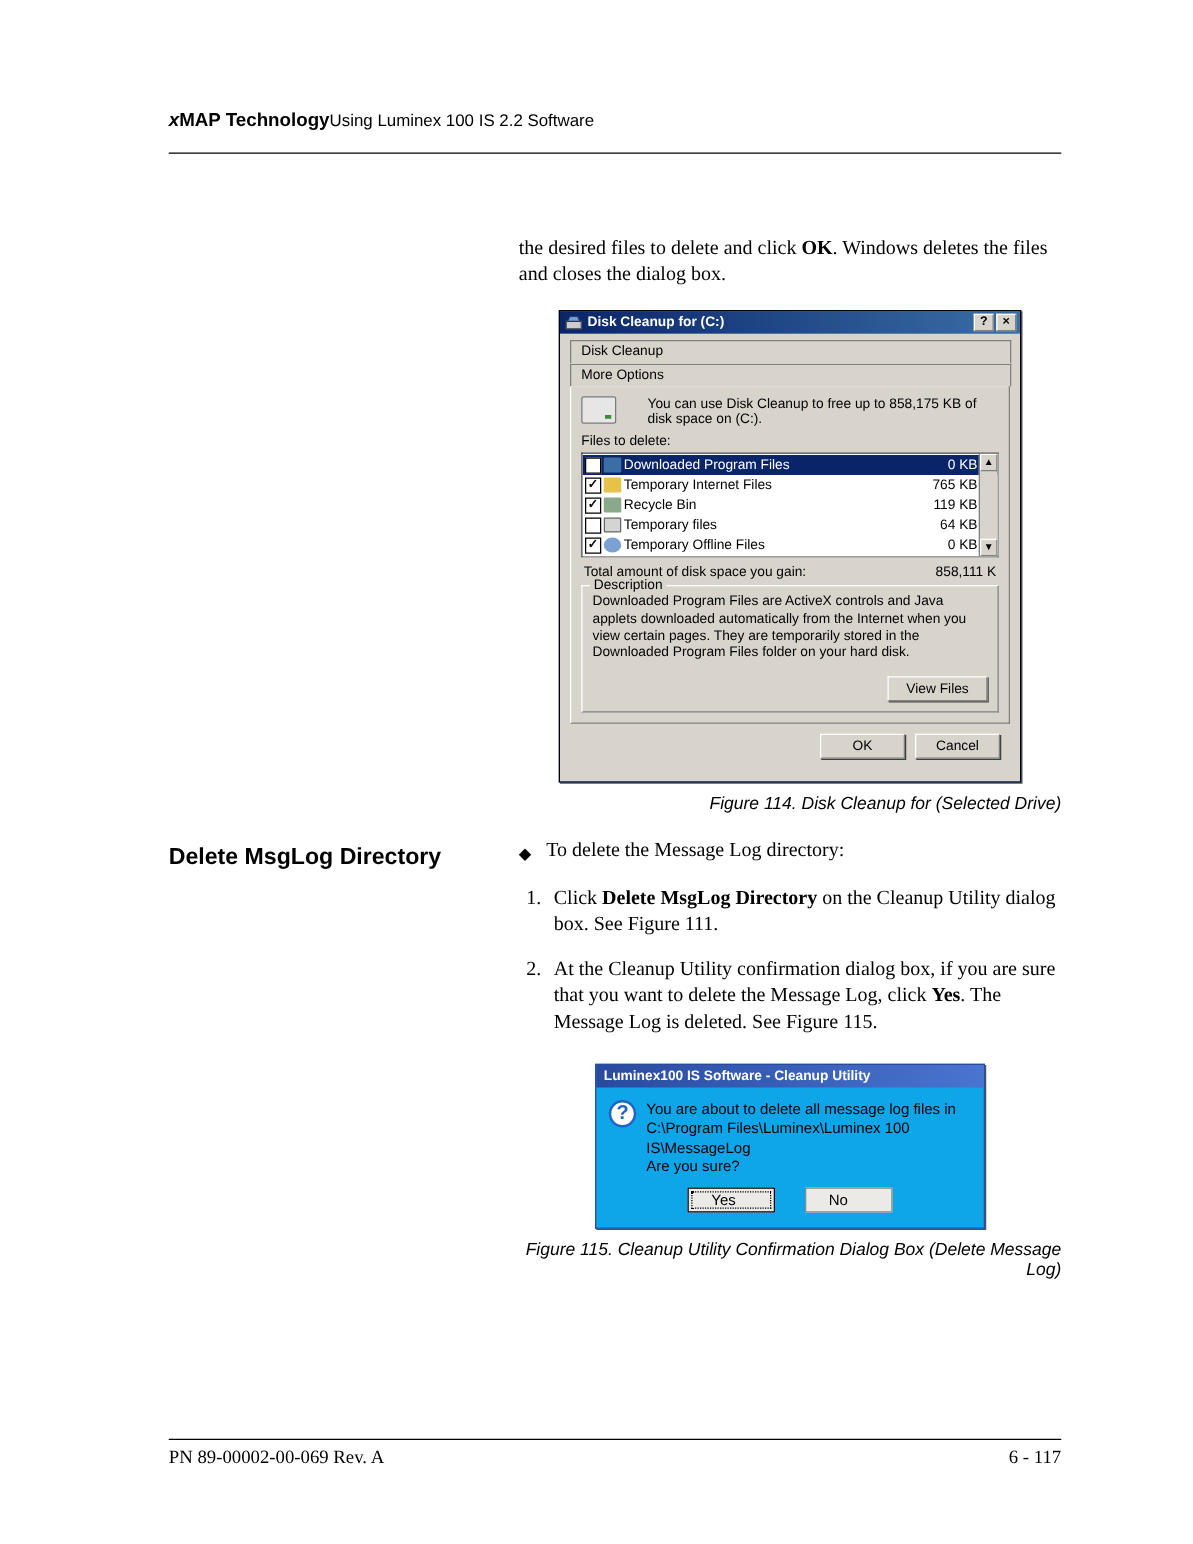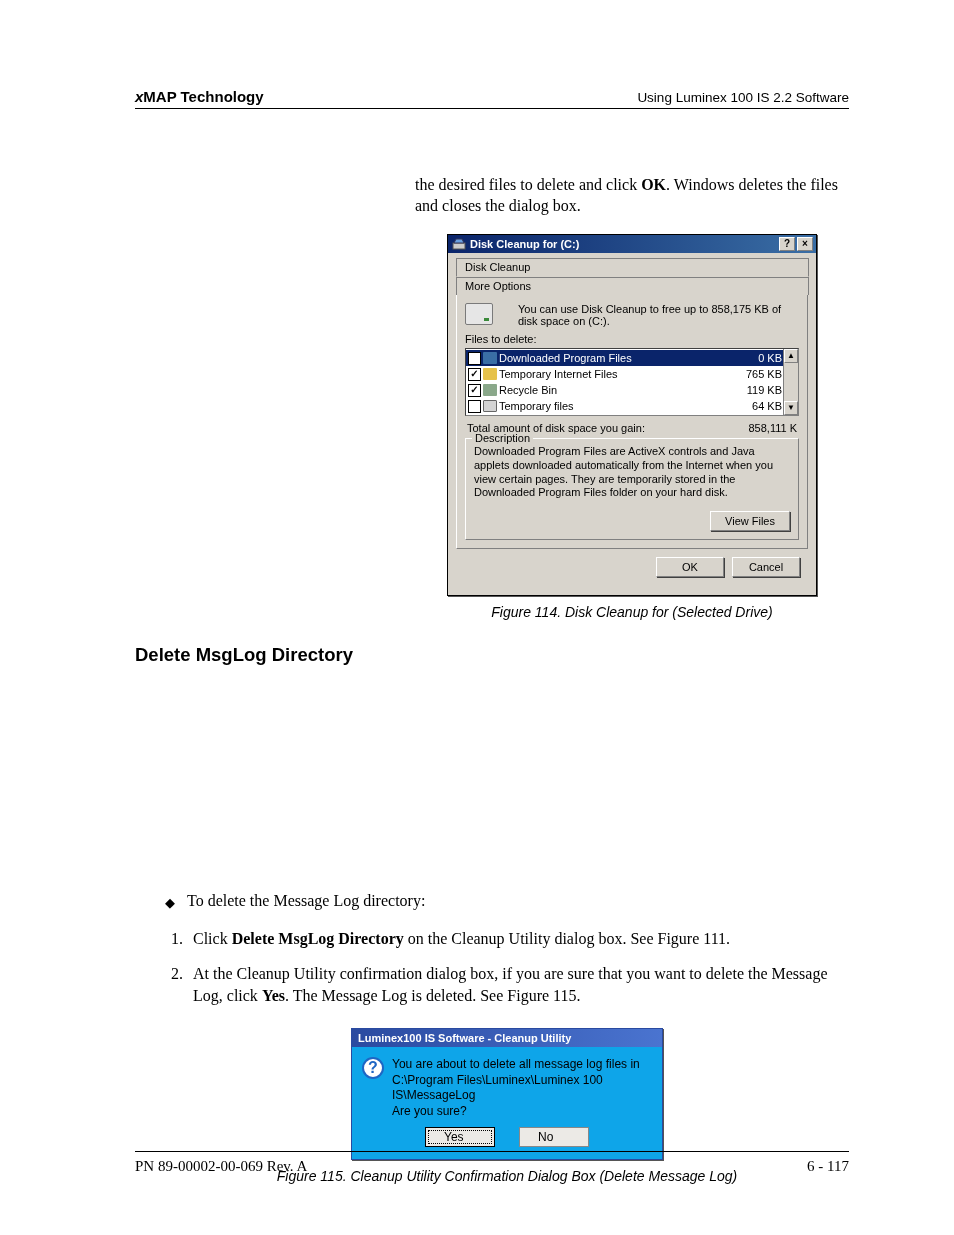--- a/index.html
+++ b/index.html
@@ -10,38 +10,37 @@
     width: 954px;
     height: 1235px;
     position: relative;
     font-size: 15px;
   }
   .page {
     padding: 88px 105px 0 135px;
   }
   .running-head {
     display: flex;
-    justify-content: space-between;
     align-items: baseline;
     border-bottom: 1.2px solid #000;
-    padding-bottom: 3px;
+    padding-bottom: 17px;
     margin-bottom: 65px;
     font-size: 14.5px;
   }
   .rh-left { font-family: Arial, Helvetica, sans-serif; font-weight: bold; font-size: 15px; }
   .rh-left .x { font-style: italic; font-weight: bold; text-transform: none; }
   .rh-right { font-family: Arial, Helvetica, sans-serif; font-size: 13.5px; }
   .content-col { margin-left: 280px; }
   .para { font-size: 16px; line-height: 1.32; margin-bottom: 10px; }
   .para b { font-weight: bold; }
   .fig-wrap { margin: 18px 0 6px 0; display:flex; justify-content:center; }
-  .caption { font-family: Arial, Helvetica, sans-serif; font-style: italic; font-size: 14px; text-align: center; margin: 8px 0 22px 0; }
+  .caption { font-family: Arial, Helvetica, sans-serif; font-style: italic; font-size: 14px; text-align: right; margin: 8px 0 22px 0; }
 
   
-  .row { display:flex; align-items:flex-start; margin-top: 18px; flex-direction: column; }
+  .row { display:flex; align-items:flex-start; margin-top: 18px; }
   .side-head {
     width: 250px; flex: 0 0 250px;
     font-family: Arial, Helvetica, sans-serif;
     font-weight: bold; font-size: 18.5px;
     padding-top: 2px;
   }
   .body-col { flex: 1; padding-left: 30px; }
   .bullet-line { display:flex; align-items:flex-start; gap:12px; font-size:16px; margin-bottom:14px; }
   .diamond { font-size: 13px; line-height: 22px; }
   ol.steps { list-style: decimal; padding-left: 22px; font-size:16px; line-height:1.33; }
@@ -82,21 +81,21 @@
   .tab.active { background:#d8d4cc; z-index:2; border-bottom:1px solid #d8d4cc; }
   .tab-panel {
     border:1px solid #808080; border-top-color:#fff; border-left-color:#fff;
     background:#d8d4cc; padding:8px;
   }
   .intro-row { display:flex; gap:25px; align-items:flex-start; margin-bottom:6px; }
   .drive-ic { width:28px; height:22px; background:#e6e6e6; border:1px solid #7a7a7a; border-radius:2px; flex:0 0 28px; position:relative; }
   .drive-ic::after { content:""; position:absolute; right:3px; bottom:3px; width:5px; height:3px; background:#3a8a3a; }
   .label-sm { font-size:11px; margin: 6px 0 3px; }
   .filelist {
-    height: 68px; overflow:hidden;
+    height: 84px; overflow:hidden;
     border:1px solid #808080; border-top:1px solid #404040; border-left:1px solid #404040;
     background:#fff; padding:1px 0;
     position:relative;
   }
   .fl-row { display:flex; align-items:center; padding:0 16px 0 2px; height:16px; }
   .fl-row.sel { background:#0a246a; color:#fff; }
   .cb { width:13px; height:13px; border:1px solid #000; background:#fff; margin-right:2px; display:inline-flex; align-items:center; justify-content:center; font-size:10px; line-height:1; }
   .cb.checked::after { content:"✓"; font-size:10px; font-weight:bold; }
   .itic { width:14px; height:12px; margin-right:2px; display:inline-block; }
   .ic-folder { background:#3a6ea5; border-radius:1px; }

